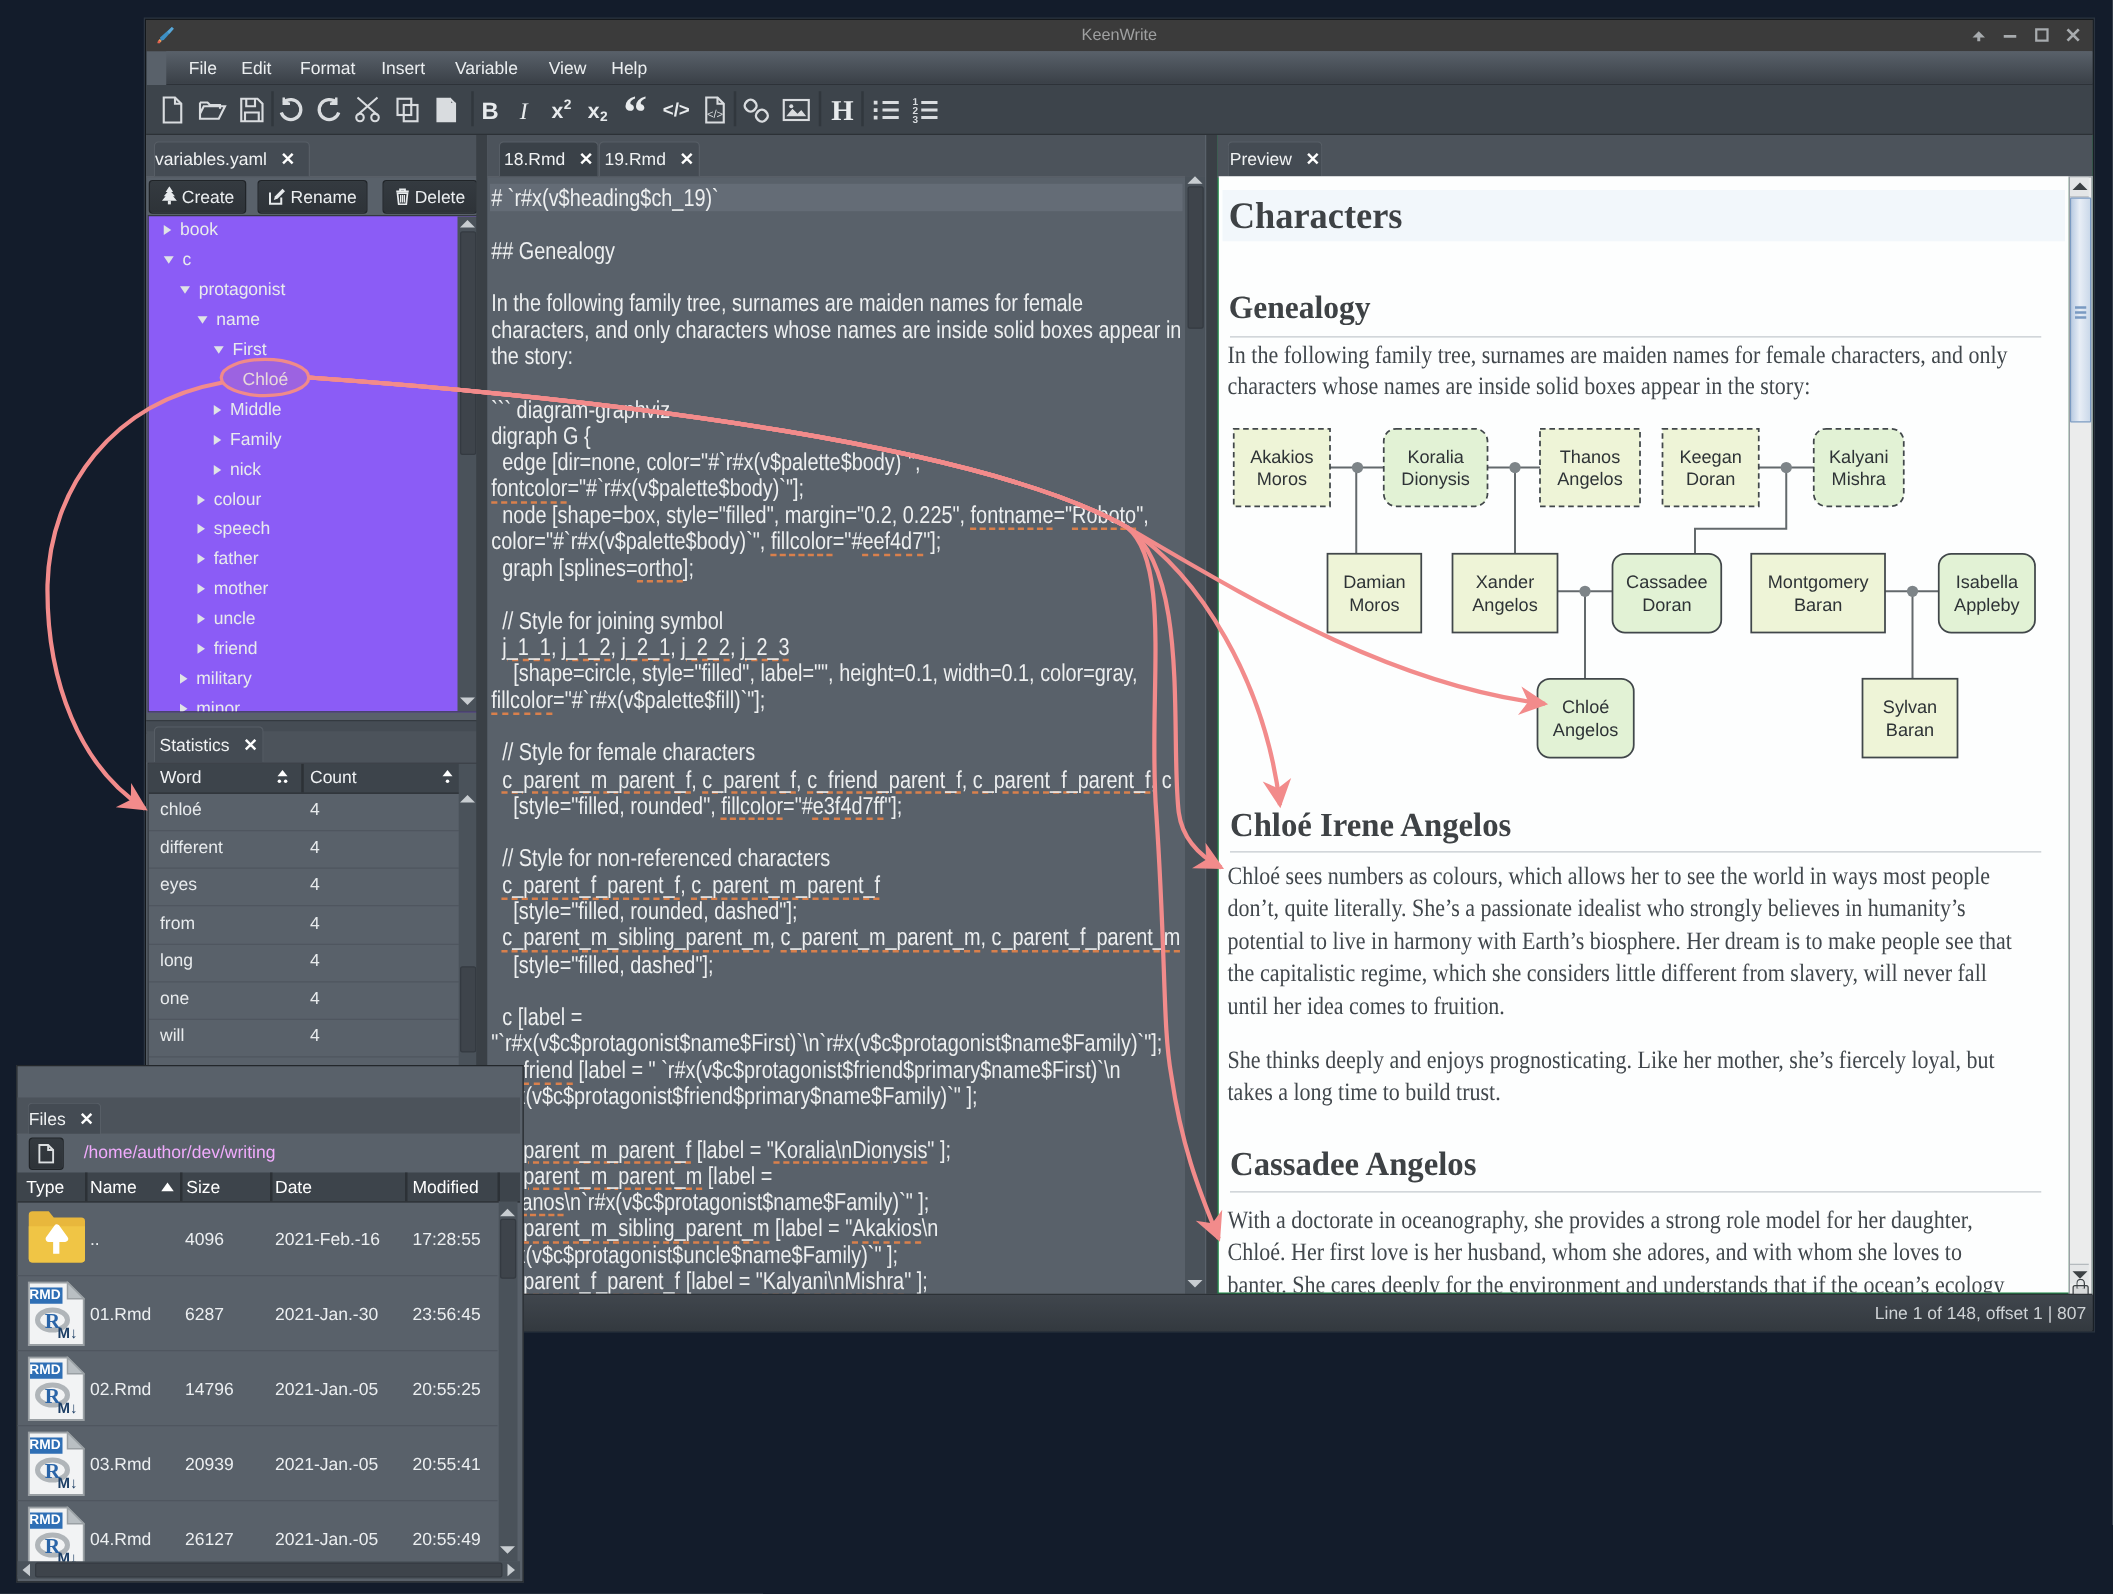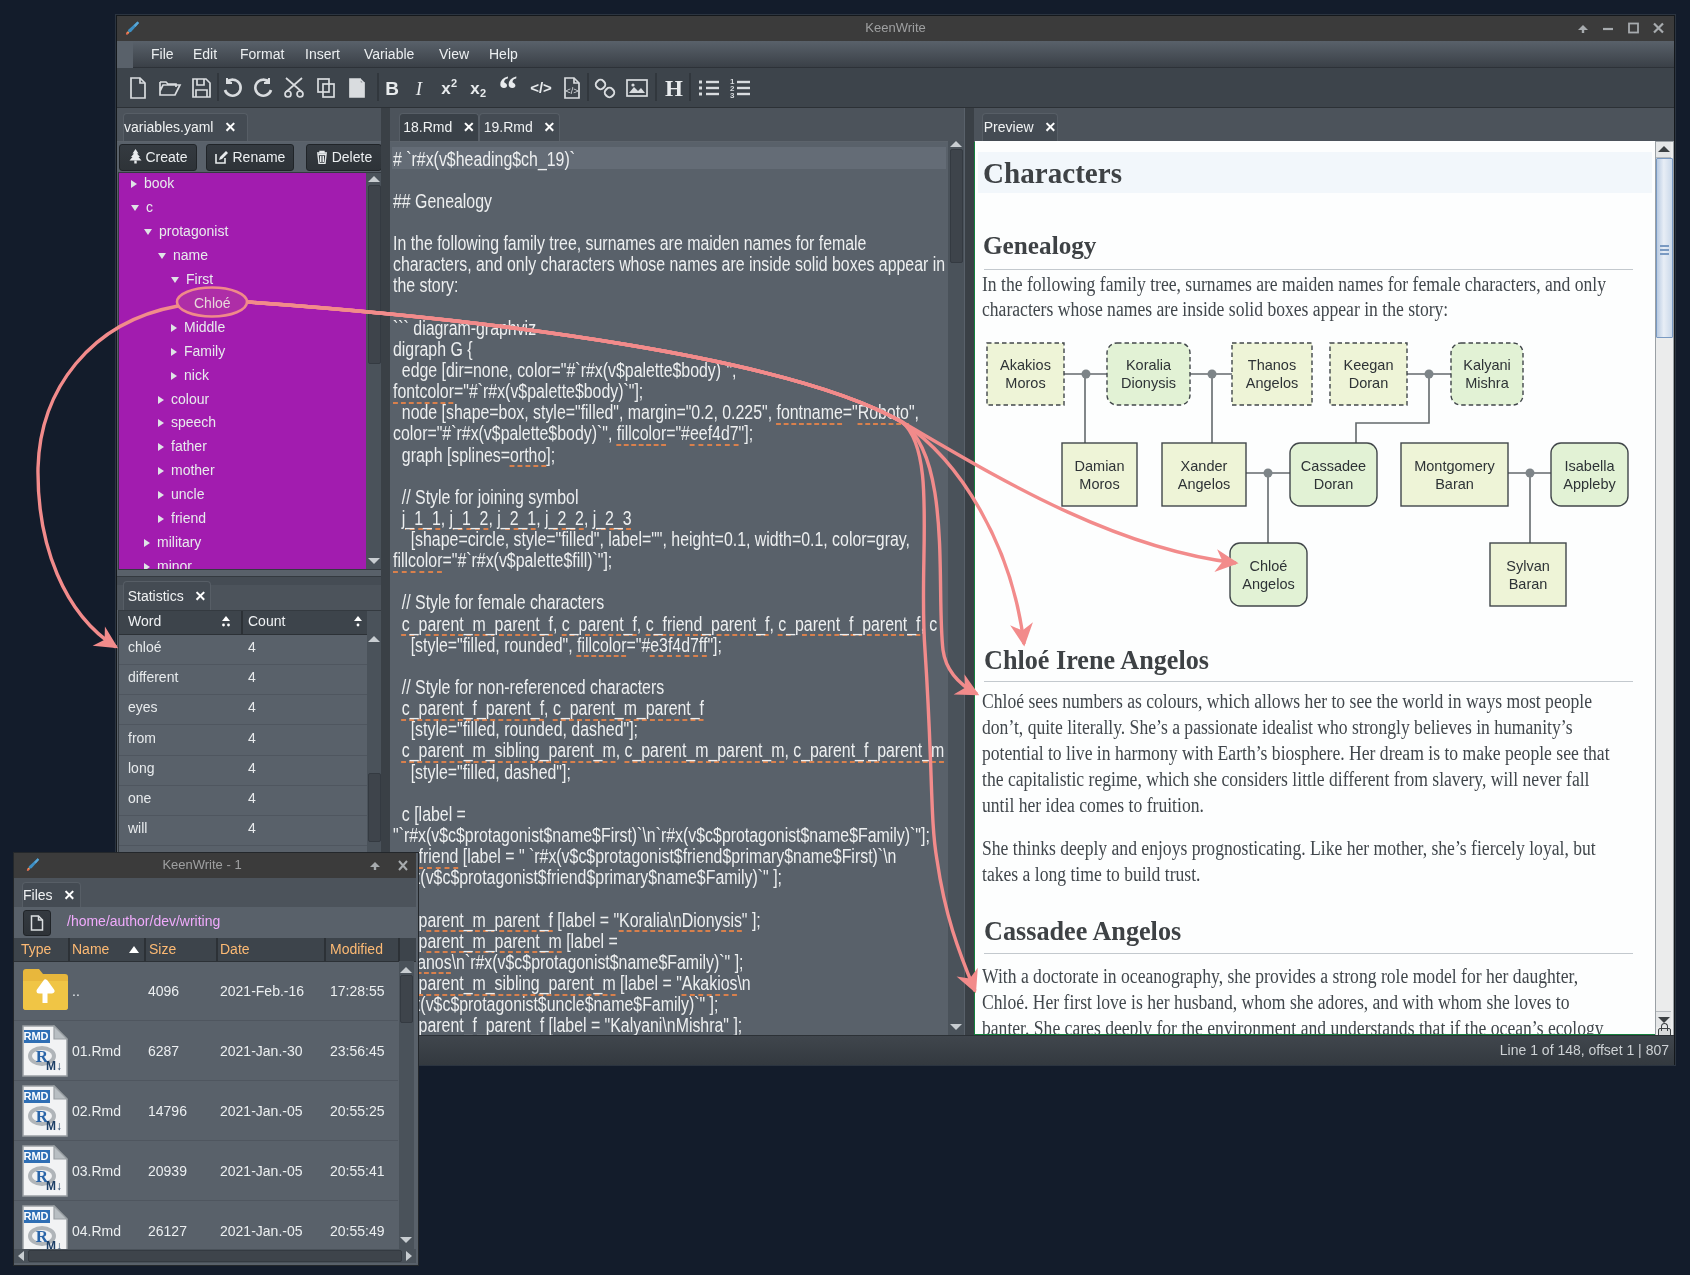--- a/index.html
+++ b/index.html
@@ -38,21 +38,21 @@
   
   .eline{position:absolute;color:#edeff0;font-size:19.5px;white-space:pre;transform:scaleX(0.815);transform-origin:0 50%;}
   .sp{text-decoration:underline dashed #d9804c 2px;text-underline-offset:4px;}
   
   #page{left:975px;top:146px;width:681px;height:887px;background:#fdfefe;overflow:hidden;}
   .ph1{position:absolute;font-family:"Liberation Serif",serif;font-weight:bold;color:#3e4245;transform:scaleX(0.97);transform-origin:0 50%;}
   .pline{position:absolute;font-family:"Liberation Serif",serif;color:#41474c;white-space:nowrap;transform:scaleX(0.88);transform-origin:0 50%;}
   .hr{position:absolute;height:1px;background:#c3c9ce;}
   
   #smallwin{left:13px;top:852px;width:404px;height:412px;background:#59616a;border:1px solid #23272b;}
-  .fhead{color:#fdba74;font-size:14px;}
+  .fhead{color:#ffffff;font-size:14px;}
   .frow{position:absolute;color:#eceff1;font-size:14px;}
 </style>
 </head>
 <body>
 <div class="abs" id="mainwin">
   <div class="abs titlebar">
     <svg class="abs" style="left:6px;top:3px" width="18" height="18" viewBox="0 0 18 18">
       <path d="M14.5 2.5 L16 4 L8 13 L5.5 13.5 L5 11 Z" fill="#3d8fc4"></path>
       <path d="M14.5 2.5 L16 4 L12.5 8 L10.8 6.3 Z" fill="#5aa7d6"></path>
       <path d="M4.8 12.2 C3.6 13 3.2 14.6 3 15.6 C4.1 15.4 5.6 15 6.3 13.8 Z" fill="#f5a25b"></path>
@@ -207,21 +207,21 @@
           </svg> Create</div>
       <div class="btn" style="left:89px;top:36px;width:86px;height:25px;line-height:25px"><svg width="14" height="14" viewBox="0 0 14 14" style="vertical-align:-2px">
             <path d="M1 4 V13 H10 V8" fill="none" stroke="#e8ebed" stroke-width="1.6"></path>
             <path d="M4 10 L5 7 L11 1 L13 3 L7 9 Z" fill="#e8ebed"></path>
           </svg> Rename</div>
       <div class="btn" style="left:189px;top:36px;width:74px;height:25px;line-height:25px"><svg width="12" height="14" viewBox="0 0 12 14" style="vertical-align:-2px">
             <path d="M1 3 H11 M4 3 V1.5 H8 V3" fill="none" stroke="#e8ebed" stroke-width="1.4"></path>
             <path d="M2 4.5 L3 13.5 H9 L10 4.5 Z" fill="none" stroke="#e8ebed" stroke-width="1.4"></path>
             <path d="M4.5 6 V12 M6 6 V12 M7.5 6 V12" stroke="#e8ebed" stroke-width="1"></path>
           </svg> Delete</div>
-      <div class="abs" id="tree" style="left:1px;top:64px;width:263px;height:396px;border:1px solid #343a40;background:#a21caf;overflow:hidden">
+      <div class="abs" id="tree" style="left:1px;top:64px;width:263px;height:396px;border:1px solid #343a40;background:#8b5cf6;overflow:hidden">
           <div class="trow" style="left:12px;top:-1px;height:22px;line-height:22px"><span class="ar arr"></span>book</div>
 <div class="trow" style="left:12px;top:23px;height:22px;line-height:22px"><span class="ar ard"></span>c</div>
 <div class="trow" style="left:25px;top:47px;height:22px;line-height:22px"><span class="ar ard"></span>protagonist</div>
 <div class="trow" style="left:39px;top:71px;height:22px;line-height:22px"><span class="ar ard"></span>name</div>
 <div class="trow" style="left:52px;top:95px;height:22px;line-height:22px"><span class="ar ard"></span>First</div>
 <div class="trow" style="left:75px;top:119px;height:22px;line-height:22px">Chloé</div>
 <div class="trow" style="left:52px;top:143px;height:22px;line-height:22px"><span class="ar arr"></span>Middle</div>
 <div class="trow" style="left:52px;top:167px;height:22px;line-height:22px"><span class="ar arr"></span>Family</div>
 <div class="trow" style="left:52px;top:191px;height:22px;line-height:22px"><span class="ar arr"></span>nick</div>
 <div class="trow" style="left:39px;top:215px;height:22px;line-height:22px"><span class="ar arr"></span>colour</div>
@@ -434,34 +434,20 @@
           <div class="abs" style="left:2px;top:-6px;width:5px;height:7px;border:1.5px solid #3c4144;border-bottom:none;border-radius:4px 4px 0 0"></div>
         </div>
       </div>
     </div>
   </div>
   <div class="abs statusbar">
       <div>Line 1 of 148, offset 1 | 807</div>
     </div>
 </div>
 <div class="abs" id="smallwin">
-    <div class="abs" style="left:0;top:0;width:402px;height:25px;background:#3b3b3b">
-<svg class="abs" style="left:10px;top:3px" width="17" height="17" viewBox="0 0 18 18">
-<path d="M14.5 2.5 L16 4 L8 13 L5.5 13.5 L5 11 Z" fill="#3d8fc4"></path>
-<path d="M14.5 2.5 L16 4 L12.5 8 L10.8 6.3 Z" fill="#5aa7d6"></path>
-<path d="M4.8 12.2 C3.6 13 3.2 14.6 3 15.6 C4.1 15.4 5.6 15 6.3 13.8 Z" fill="#f5a25b"></path>
-<circle cx="4.2" cy="14.6" r="1.1" fill="#e5604f"></circle>
-      </svg>
-<div class="abs" style="left:0;right:26px;top:4px;text-align:center;color:#9fa0a1;font-size:13px">KeenWrite - 1</div>
-<svg class="abs" style="left:355px;top:6px" width="40" height="13" viewBox="0 0 40 13">
-<path d="M1 8 L6 3 L11 8 Z" fill="#a7abae"></path>
-        <rect x="4.8" y="6" width="2.4" height="5" fill="#a7abae"></rect>
-<path d="M30 2 L38 11 M38 2 L30 11" stroke="#a7abae" stroke-width="2"></path>
-      </svg>
-</div>
 <div class="abs tabbar" style="left:0;top:25px;width:402px;height:29px;border-bottom:1px solid #5d646c"></div>
 <div class="abs tab" style="left:8px;top:29px;width:57px;height:25px;line-height:25px;text-align:left">Files <span class="x">✕</span></div>
 <div class="abs" style="left:0;top:54px;width:402px;height:31px;background:#59616a">
 <div class="btn" style="left:9px;top:3px;width:26px;height:24px"><svg width="14" height="16" viewBox="0 0 14 16" style="margin-top:4px">
           <path d="M1.5 1 h7 l4 4 v10 h-11 z" fill="none" stroke="#dcdfe1" stroke-width="1.5"></path>
           <path d="M8.5 1 v4 h4" fill="none" stroke="#dcdfe1" stroke-width="1.5"></path>
         </svg></div>
 <div class="abs" style="left:53px;top:6px;color:#f0abfc;font-size:14px">/home/author/dev/writing</div>
 </div>
 <div class="abs" style="left:0;top:85px;width:402px;height:23px;background:#3d444b;border-bottom:1px solid #2c3136"></div>

